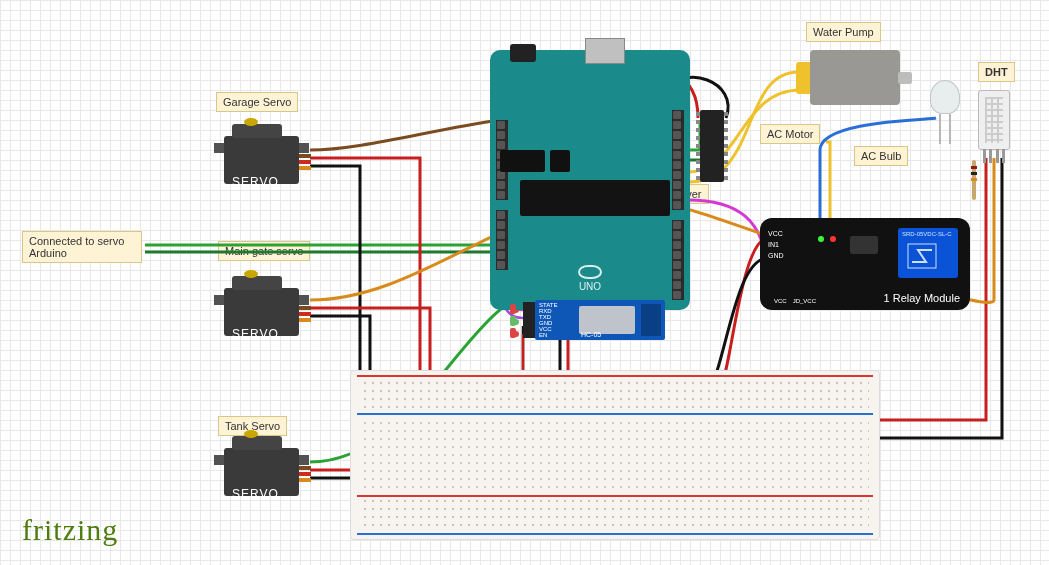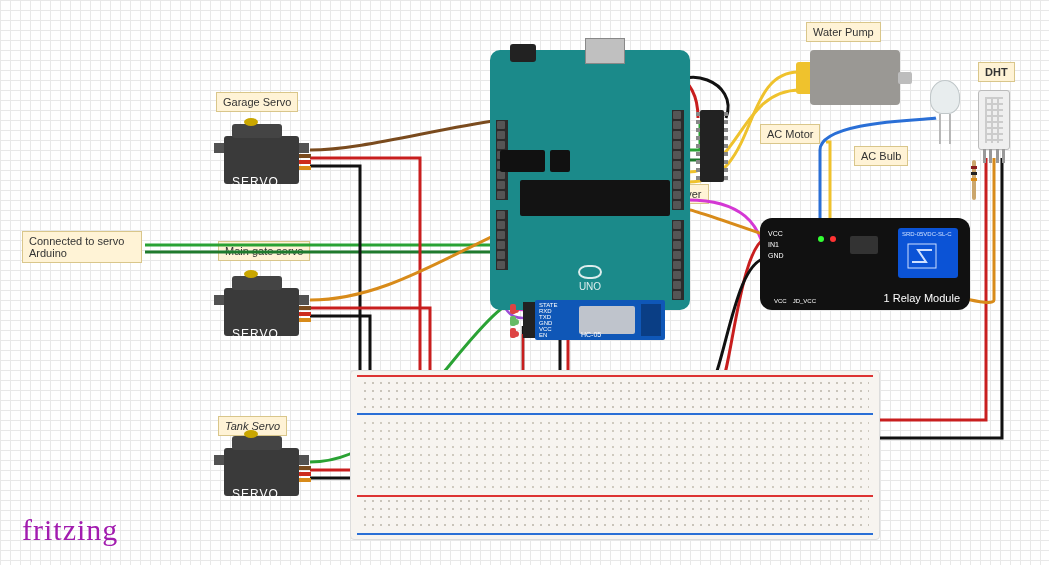--- a/index.html
+++ b/index.html
@@ -126,31 +126,31 @@
   .resistor{position:absolute;left:972px;top:160px;width:4px;height:40px;background:#cba66b;border-radius:2px;}
   .resistor .band{position:absolute;left:-1px;right:-1px;height:3px;}
   
   .bt { position:absolute; left:535px; top:300px; width:130px; height:40px; background:#0f57b7; border-radius:2px; }
   .bt .ant{position:absolute;right:4px;top:4px;bottom:4px;width:20px;background:#0a3e85;}
   .bt .shield{position:absolute;left:44px;top:6px;width:56px;height:28px;background:#bfc4cc;border-radius:2px;}
   .bt .pins{position:absolute;left:-12px;top:2px;bottom:2px;width:12px;background:#222;}
   .bt .lbl{position:absolute;left:4px;top:2px;font-size:6px;color:#fff;line-height:6px;}
   .led-dot{position:absolute;width:6px;height:10px;border-radius:2px;}
   .fritzing{
-    position:absolute;left:22px;bottom:18px;font-size:30px;color:#a21caf;
+    position:absolute;left:22px;bottom:18px;font-size:30px;color:#4d7c0f;
     font-family: Georgia, serif; letter-spacing:1px;
   }
 </style>
 </head>
 <body>
 <div class="grid"></div>
 
 <div class="label-box" style="left:216px;top:92px;">Garage Servo</div>
 <div class="label-box" style="left:218px;top:241px;">Main gate servo</div>
-<div class="label-box" style="left:218px;top:416px;font-style:italic;">Tank Servo</div>
+<div class="label-box" style="left:218px;top:416px;">Tank Servo</div>
 <div class="label-box" style="left:22px;top:231px;width:120px;">Connected to servo
 Arduino</div>
 <div class="label-box" style="left:806px;top:22px;">Water Pump</div>
 <div class="label-box" style="left:978px;top:62px;font-weight:bold;">DHT</div>
 <div class="label-box" style="left:760px;top:124px;">AC Motor</div>
 <div class="label-box" style="left:854px;top:126px;margin-top:20px;">AC Bulb</div>
 <div class="label-box" style="left:634px;top:184px;">Motor Driver</div>
 
 <svg class="wire" width="1049" height="565">
 

